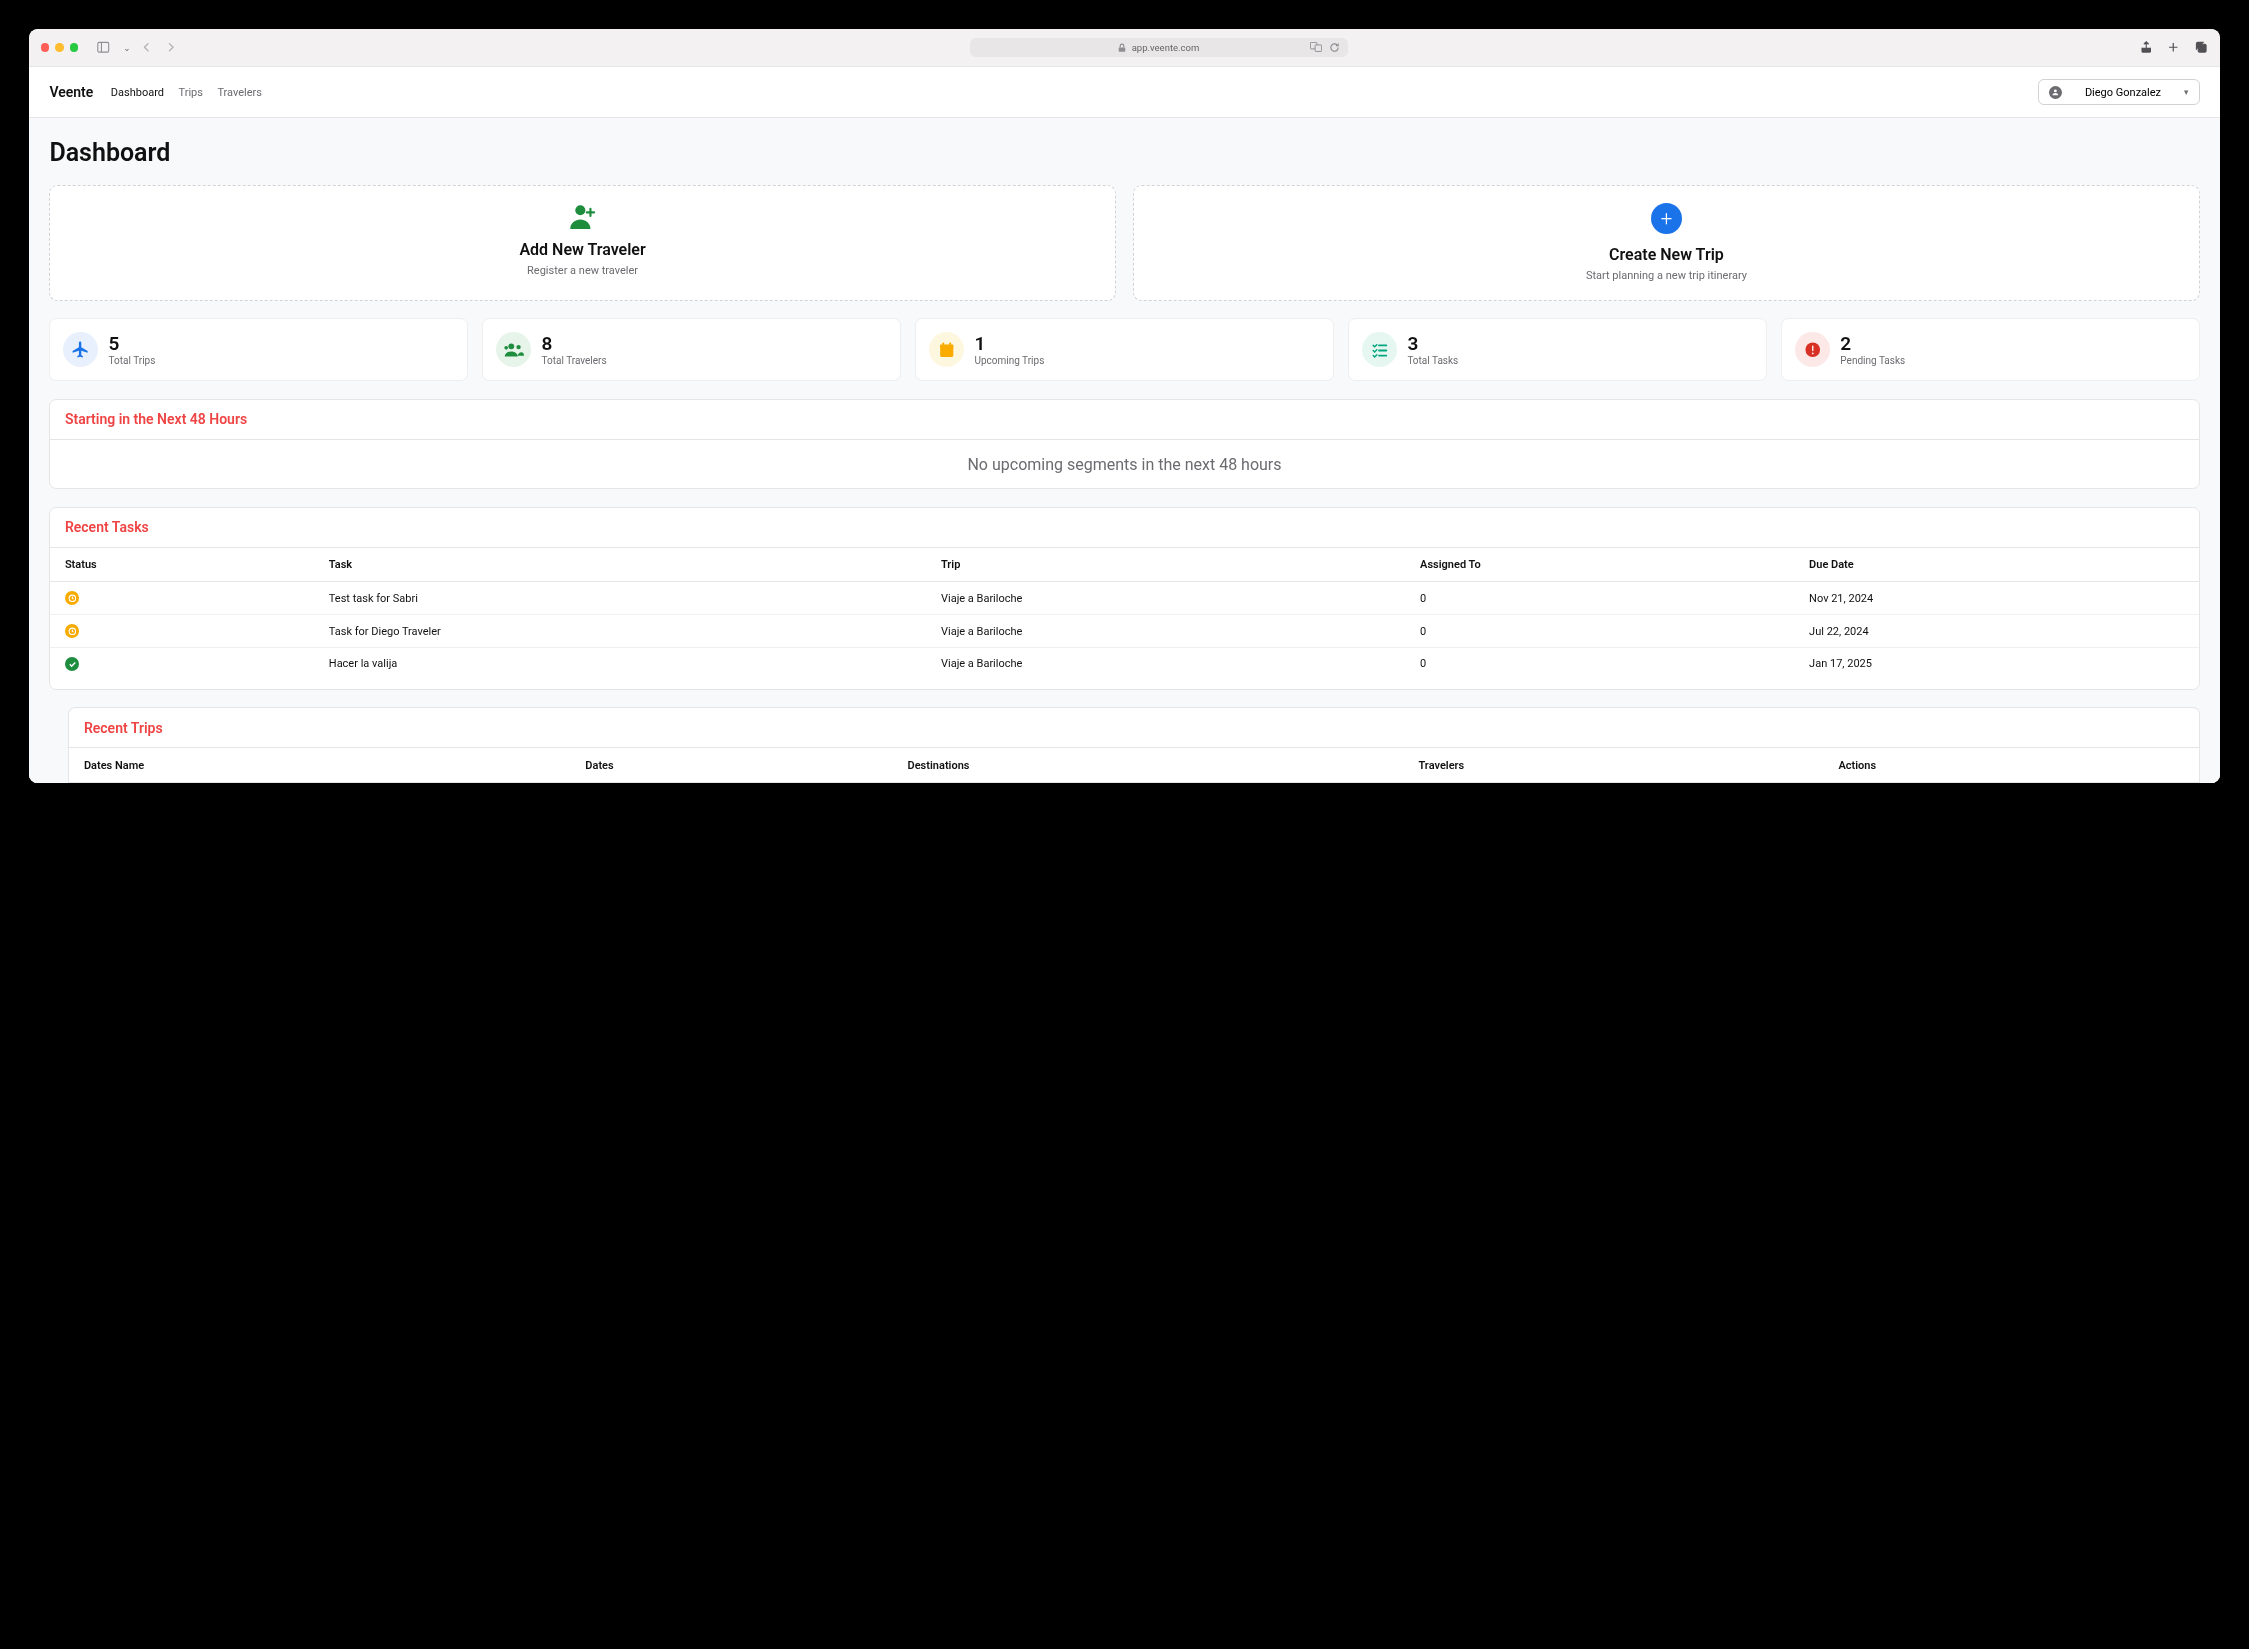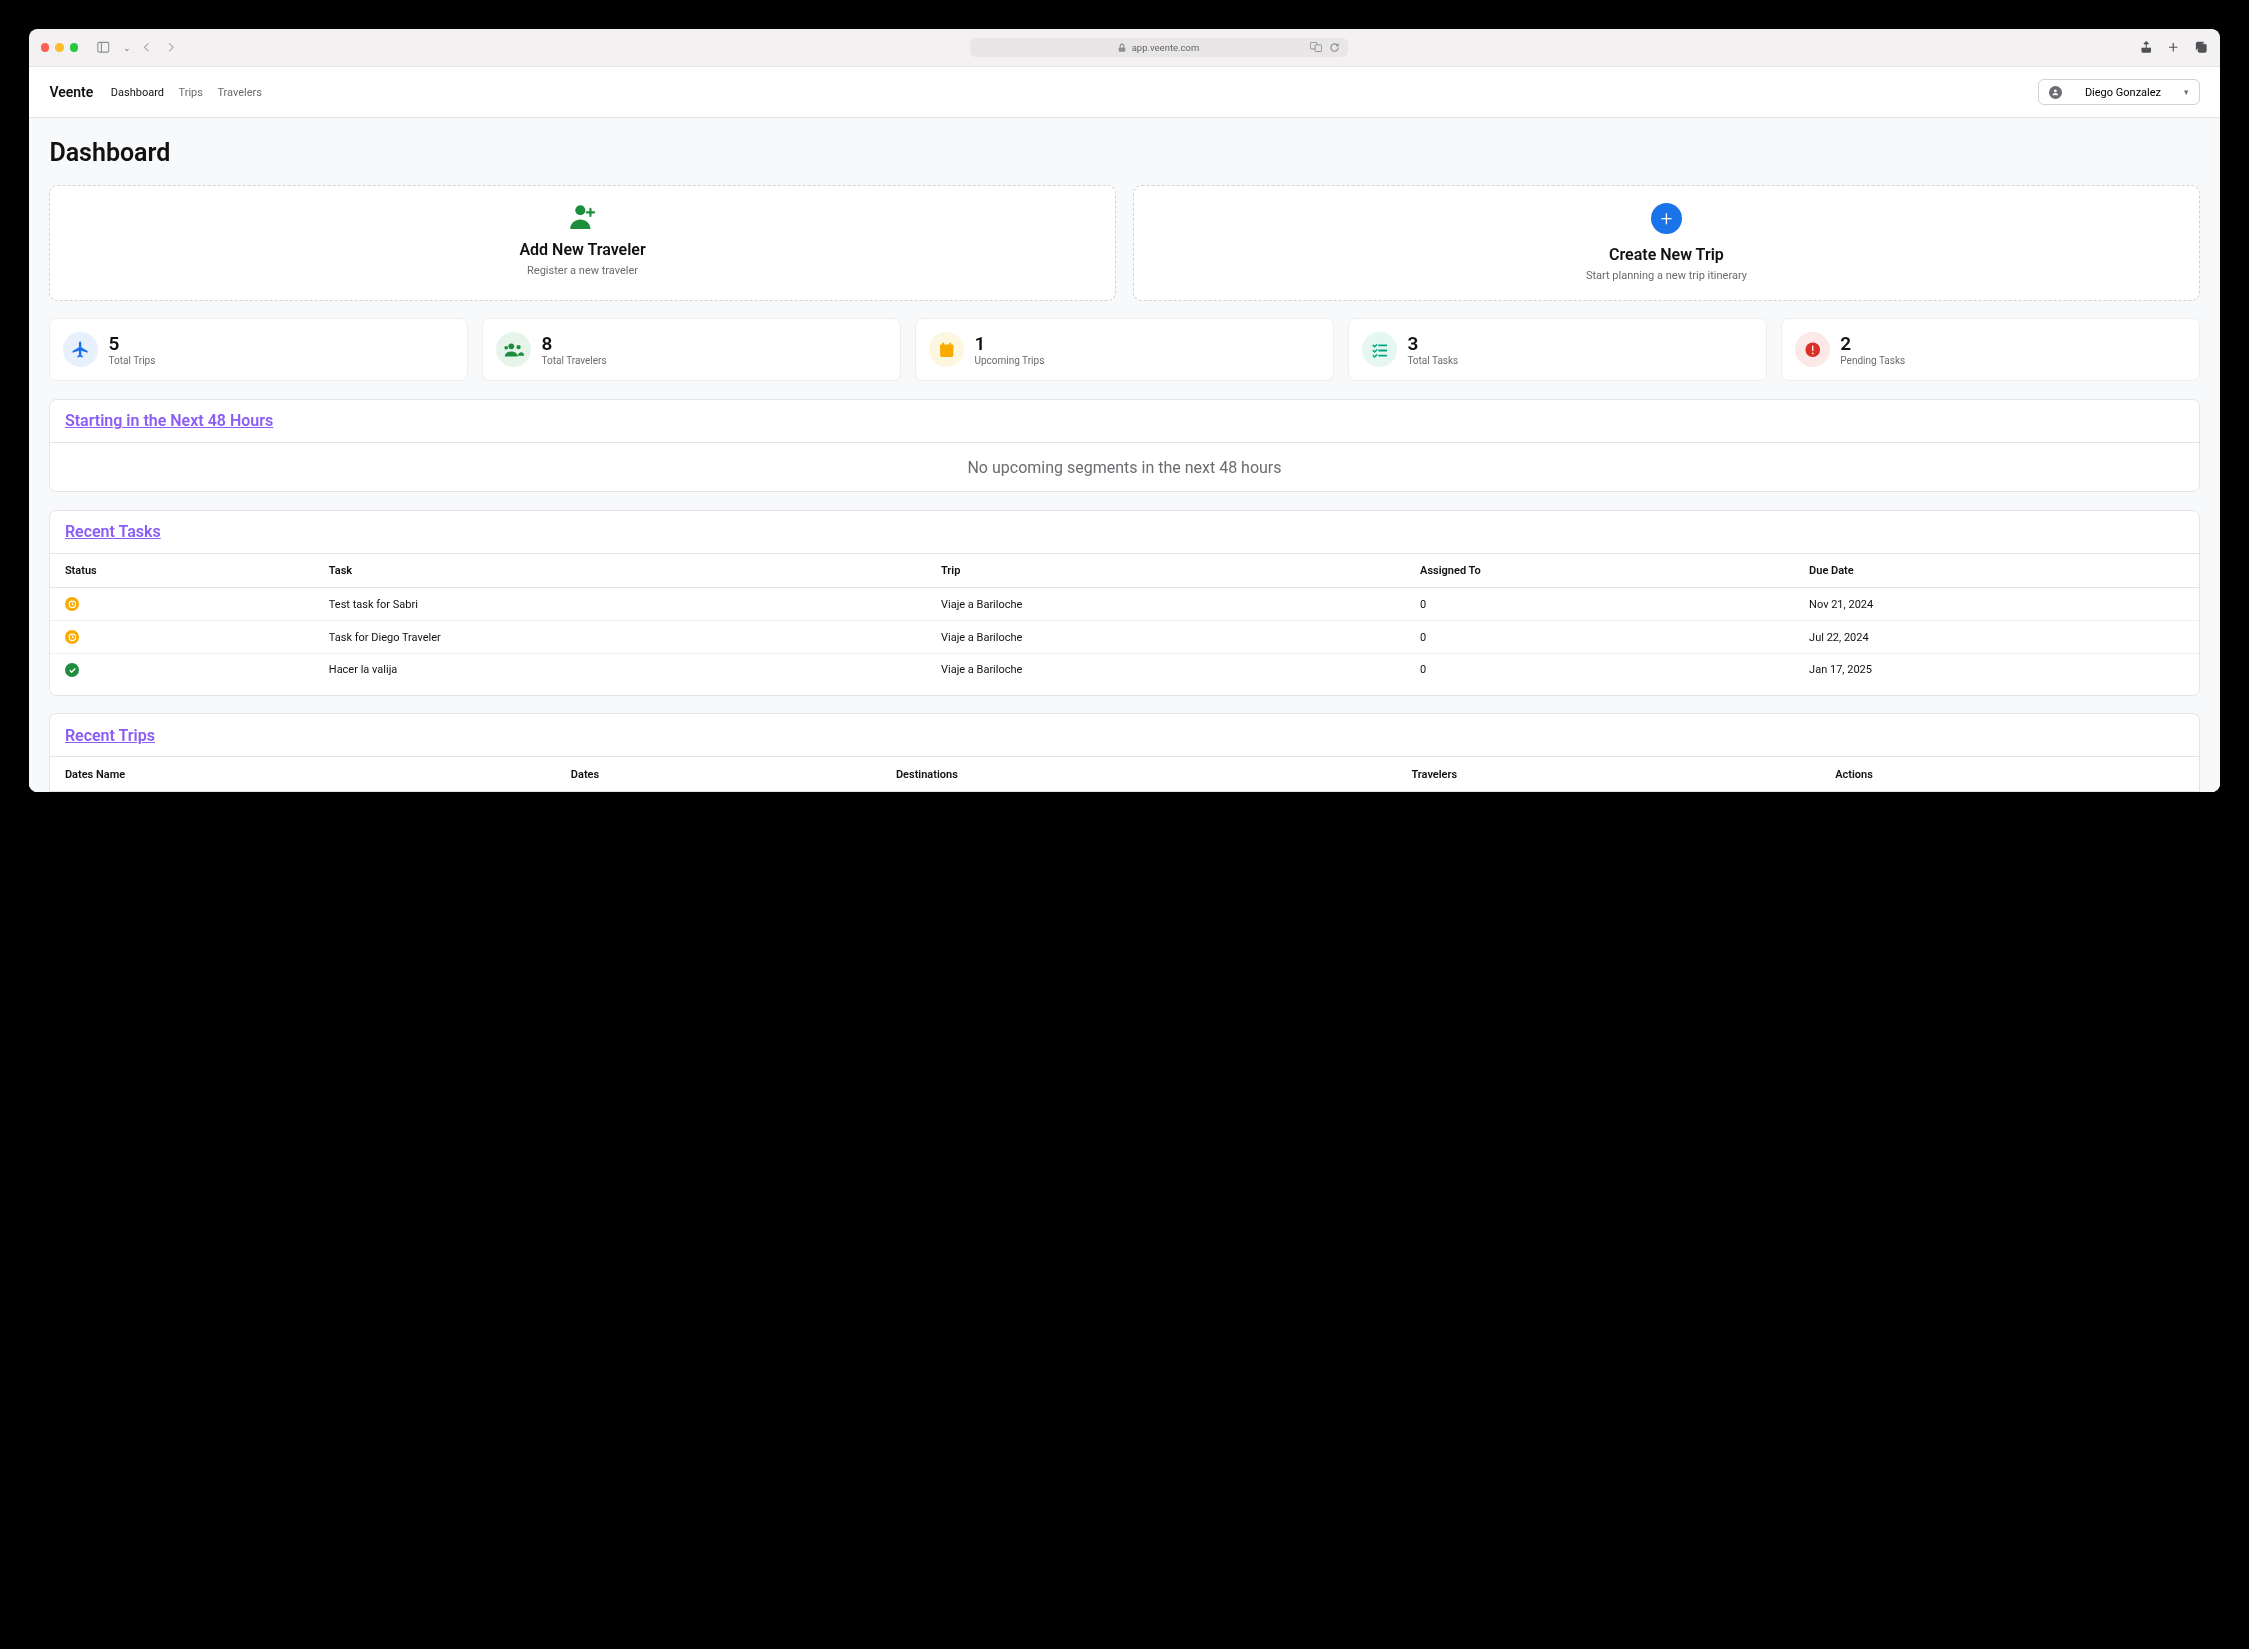--- a/index.html
+++ b/index.html
@@ -127,24 +127,23 @@
     
     .panel {
       background: #fff;
       border: 0.7px solid #e5e5e7;
       border-radius: 7.3px;
       margin-bottom: 17.5px;
     }
     .panel-header {
       padding: 11.6px 14.5px;
       border-bottom: 0.7px solid #e5e5e7;
-      font-size: 16px;
+      font-size: 14px;
       font-weight: 600;
-      color: #8b5cf6;
-      text-decoration: underline;
+      color: #ef4444;
     }
     .panel-empty { text-align: center; color: #6b6b70; font-size: 16px; padding: 14.5px; }
     
     table { width: 100%; border-collapse: collapse; }
     thead th {
       text-align: left;
       font-size: 11px;
       font-weight: 600;
       color: #111;
       padding: 10.2px 14.5px;
@@ -390,21 +389,21 @@
               <td>Hacer la valija</td>
               <td>Viaje a Bariloche</td>
               <td>0</td>
               <td>Jan 17, 2025</td>
             </tr>
           </tbody>
         </table>
         <div style="height:8.7px"></div>
       </div>
 
-      <div class="panel" style="margin-bottom:0; border-bottom:none; border-bottom-left-radius:0; border-bottom-right-radius:0;">
+      <div class="panel" style="margin-bottom:0; border-bottom:none; border-bottom-left-radius:0; border-bottom-right-radius:0;margin-left:19px;">
         <div class="panel-header">Recent Trips</div>
         <table>
           <thead>
             <tr>
               <th>Dates Name</th>
               <th>Dates</th>
               <th>Destinations</th>
               <th>Travelers</th>
               <th>Actions</th>
             </tr>

